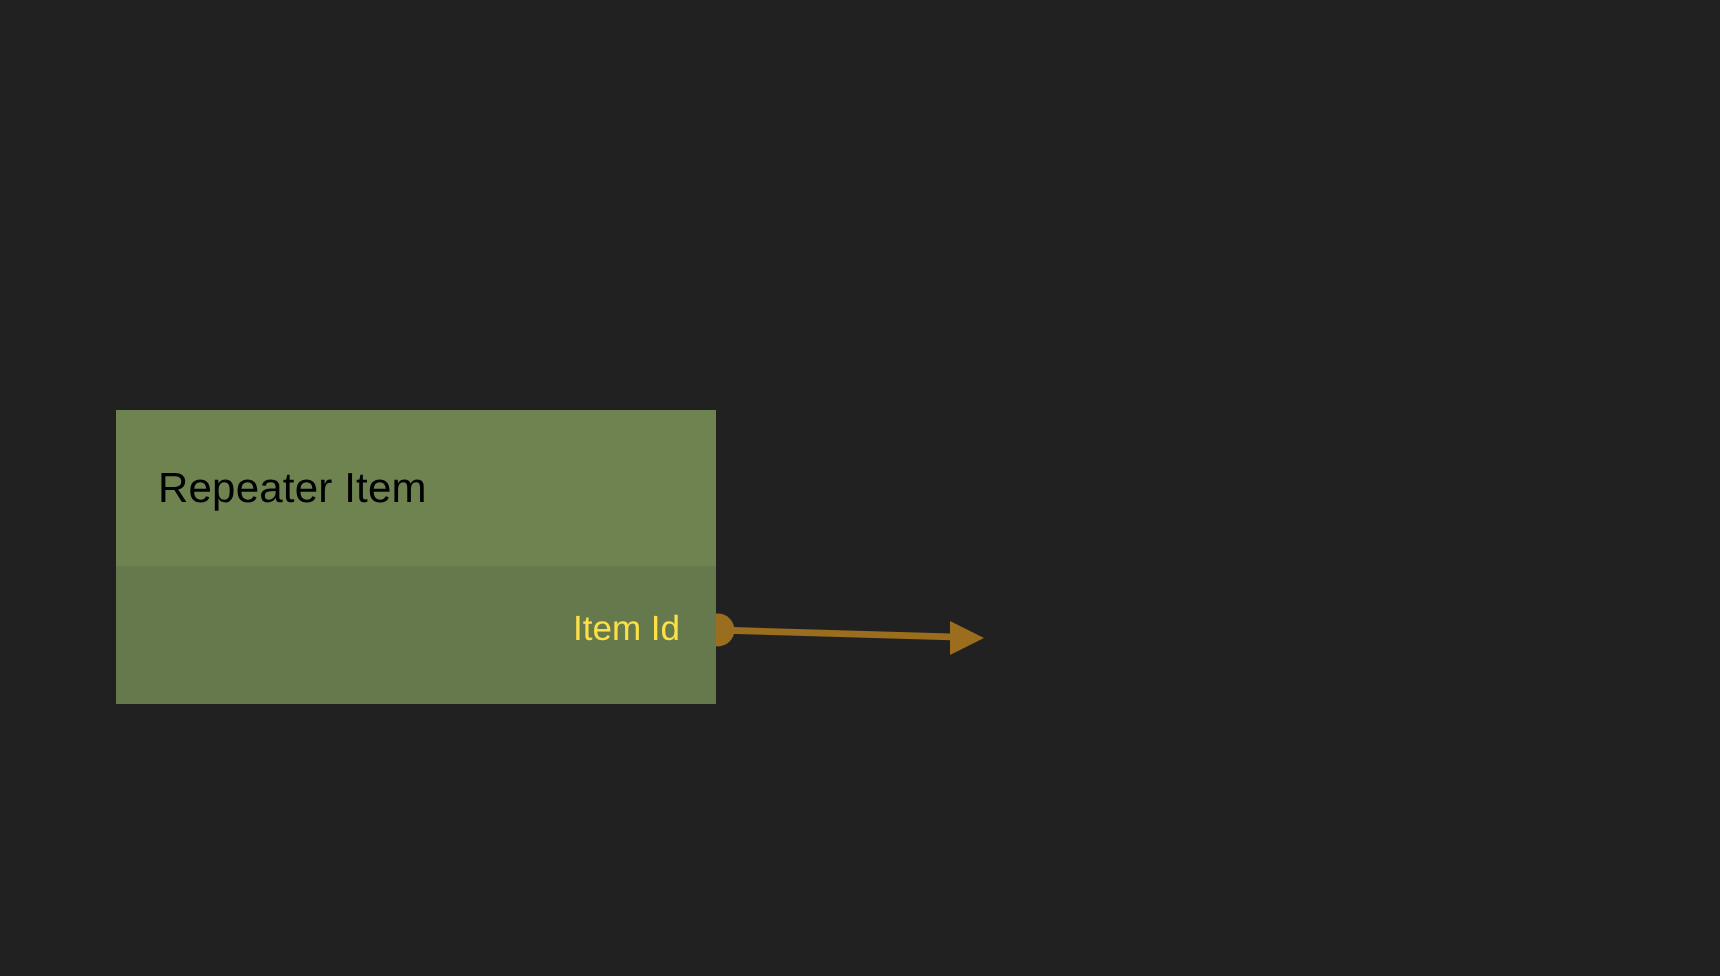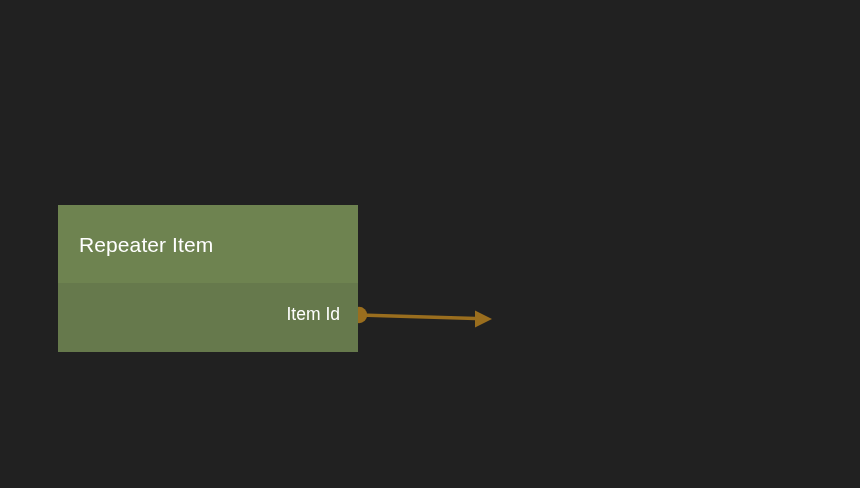--- a/index.html
+++ b/index.html
@@ -45,21 +45,21 @@
   }
 
   .node-header {
     background: #6e8350;
     display: flex;
     align-items: center;
     box-sizing: border-box;
   }
 
   .node-title {
-    color: #ffffff;
+    color: #000000;
     font-size: 21px;
     font-weight: 400;
     letter-spacing: 0.1px;
     line-height: 1;
     white-space: nowrap;
   }
 
   .node-body {
     background: #66794c;
     flex: 1 1 auto;
@@ -70,21 +70,21 @@
   .field-row {
     position: absolute;
     left: 0;
     right: 0;
     display: flex;
     align-items: center;
     box-sizing: border-box;
   }
 
   .field-label {
-    color: #ffffff;
+    color: #fde047;
     font-size: 17.5px;
     font-weight: 400;
     line-height: 1;
     white-space: nowrap;
   }
 
   
   #node-repeater-item {
     left: 58px;
     top: 205px;

